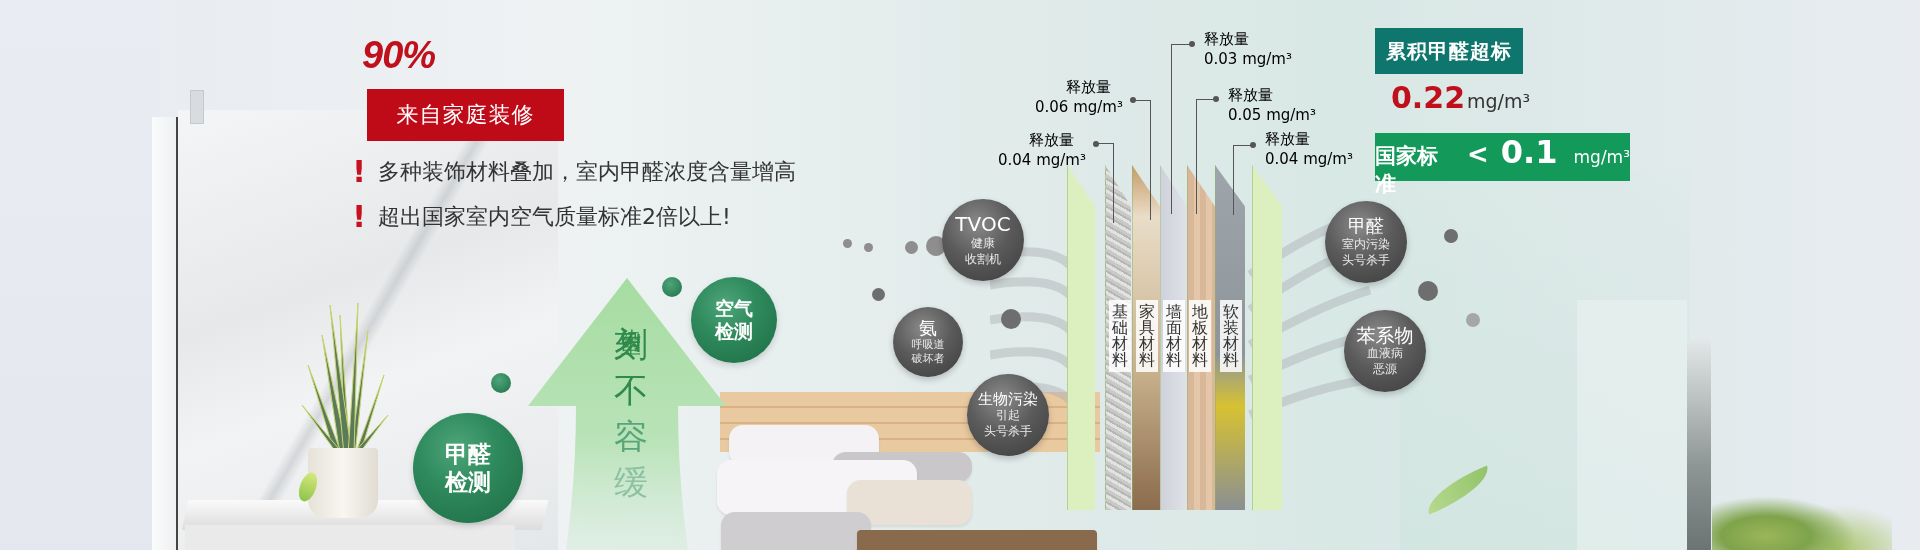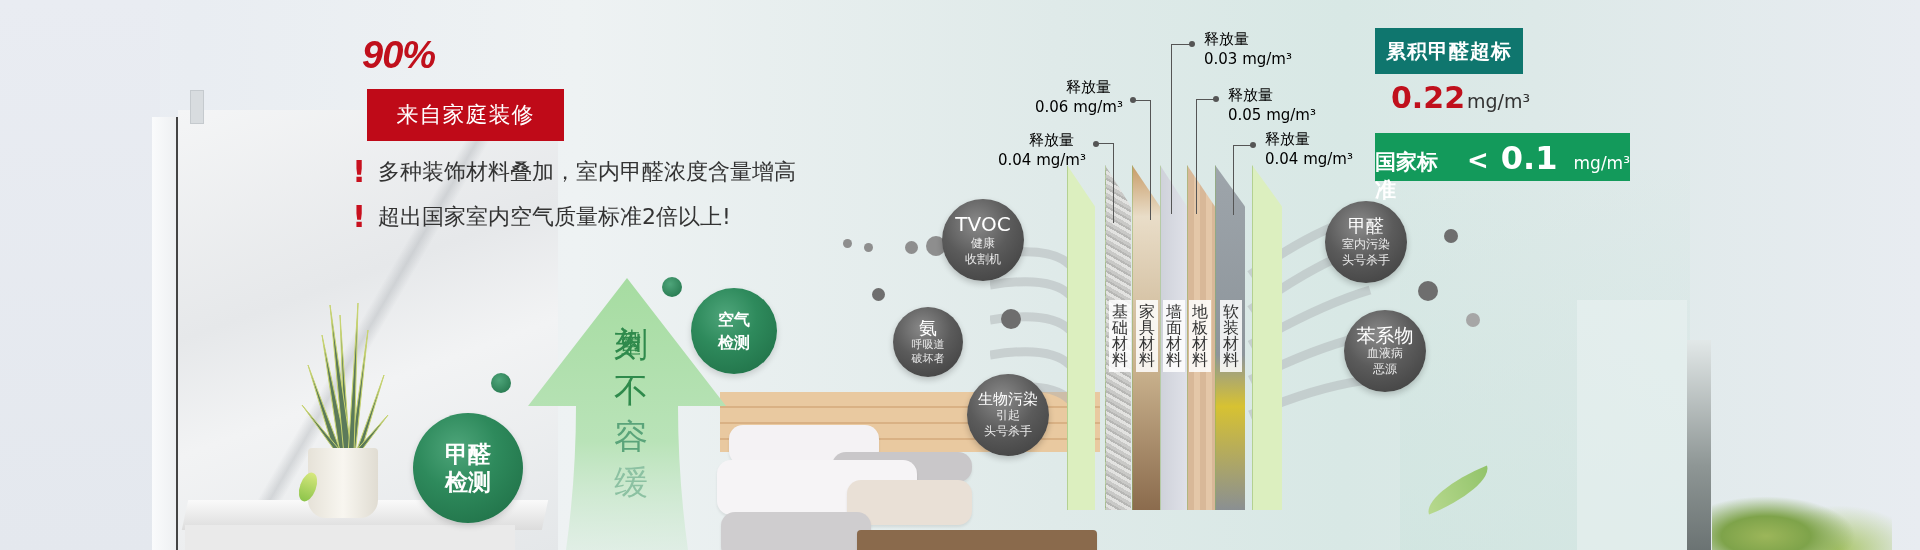--- a/index.html
+++ b/index.html
@@ -52,21 +52,21 @@
   
   .callout{font-size:15px;color:#000000;line-height:20px}
   .callout .val{font-size:15px}
   .leader{position:absolute;border-color:#555;border-style:solid}
   .ldot{position:absolute;width:6px;height:6px;border-radius:50%;background:#555}
   
   .red-badge{left:1375px;top:28px;width:148px;height:46px;background:#0f766e;color:#fff;font-size:20px;font-weight:bold;display:flex;align-items:center;justify-content:center;letter-spacing:1px}
   .accum{left:1391px;top:80px;display:flex;align-items:baseline;gap:2px}
   .accum .num{font-size:30px;font-weight:bold;color:#c0101c}
   .accum .unit{font-size:19px;color:#333}
-  .green-badge{left:1375px;top:133px;width:255px;height:48px;background:#139a5b;color:#fff;display:flex;align-items:baseline;justify-content:center;padding-top:6px;gap:16px}
+  .green-badge{left:1375px;top:133px;width:255px;height:48px;background:#139a5b;color:#fff;display:flex;align-items:baseline;justify-content:center;padding-top:0;gap:16px}
   .green-badge .lbl{font-size:21px;font-weight:bold}
   .green-badge .lt{font-size:26px;font-weight:bold}
   .green-badge .num{font-size:32px;font-weight:bold;margin-left:-4px}
   .green-badge .unit{font-size:17px}
   
   .right-glass{left:1400px;top:170px;width:290px;height:380px;background:linear-gradient(180deg,rgba(215,232,228,.2),rgba(205,228,222,.6))}
   .right-post{left:1687px;top:340px;width:24px;height:210px;background:linear-gradient(180deg,#e2e8e8,#8e9695 60%,#6b7373)}
   .right-bright{left:1577px;top:300px;width:110px;height:250px;background:rgba(235,242,242,.55)}
   .leaf{left:1422px;top:478px;width:72px;height:24px;background:linear-gradient(90deg,#b7d98e,#92c36a);border-radius:100% 0 100% 0;transform:rotate(-22deg)}
   .leaf2{left:300px;top:472px;width:16px;height:30px;background:linear-gradient(180deg,#d7e87e,#8cc44a);border-radius:50%;transform:rotate(20deg)}
@@ -146,21 +146,21 @@
   <span class="big fade1">容</span>
   <span class="big fade2">缓</span>
 </div>
 
 <div class="abs gdot" style="left:491px;top:373px;width:20px;height:20px"></div>
 <div class="abs gdot" style="left:662px;top:277px;width:20px;height:20px"></div>
 <div class="abs gball" style="left:413px;top:413px;width:110px;height:110px;font-size:23px;line-height:28px">
   <span>甲醛</span>
   <span>检测</span>
 </div>
-<div class="abs gball" style="left:691px;top:288px;width:86px;height:86px;font-size:16px;line-height:23px">
+<div class="abs gball" style="left:691px;top:277px;width:86px;height:86px;font-size:19px;line-height:23px">
   <span>空气</span>
   <span>检测</span>
 </div>
 
 <svg class="abs waves" viewBox="0 0 560 250" fill="none" stroke="rgba(170,175,178,.45)" stroke-width="9">
   <path d="M0 40 Q60 30 80 50"></path>
     <path d="M0 70 Q60 60 80 80"></path>
   <path d="M0 105 Q60 95 80 115"></path>
     <path d="M0 140 Q60 130 80 150"></path>
   <path d="M0 175 Q60 165 80 185"></path>

